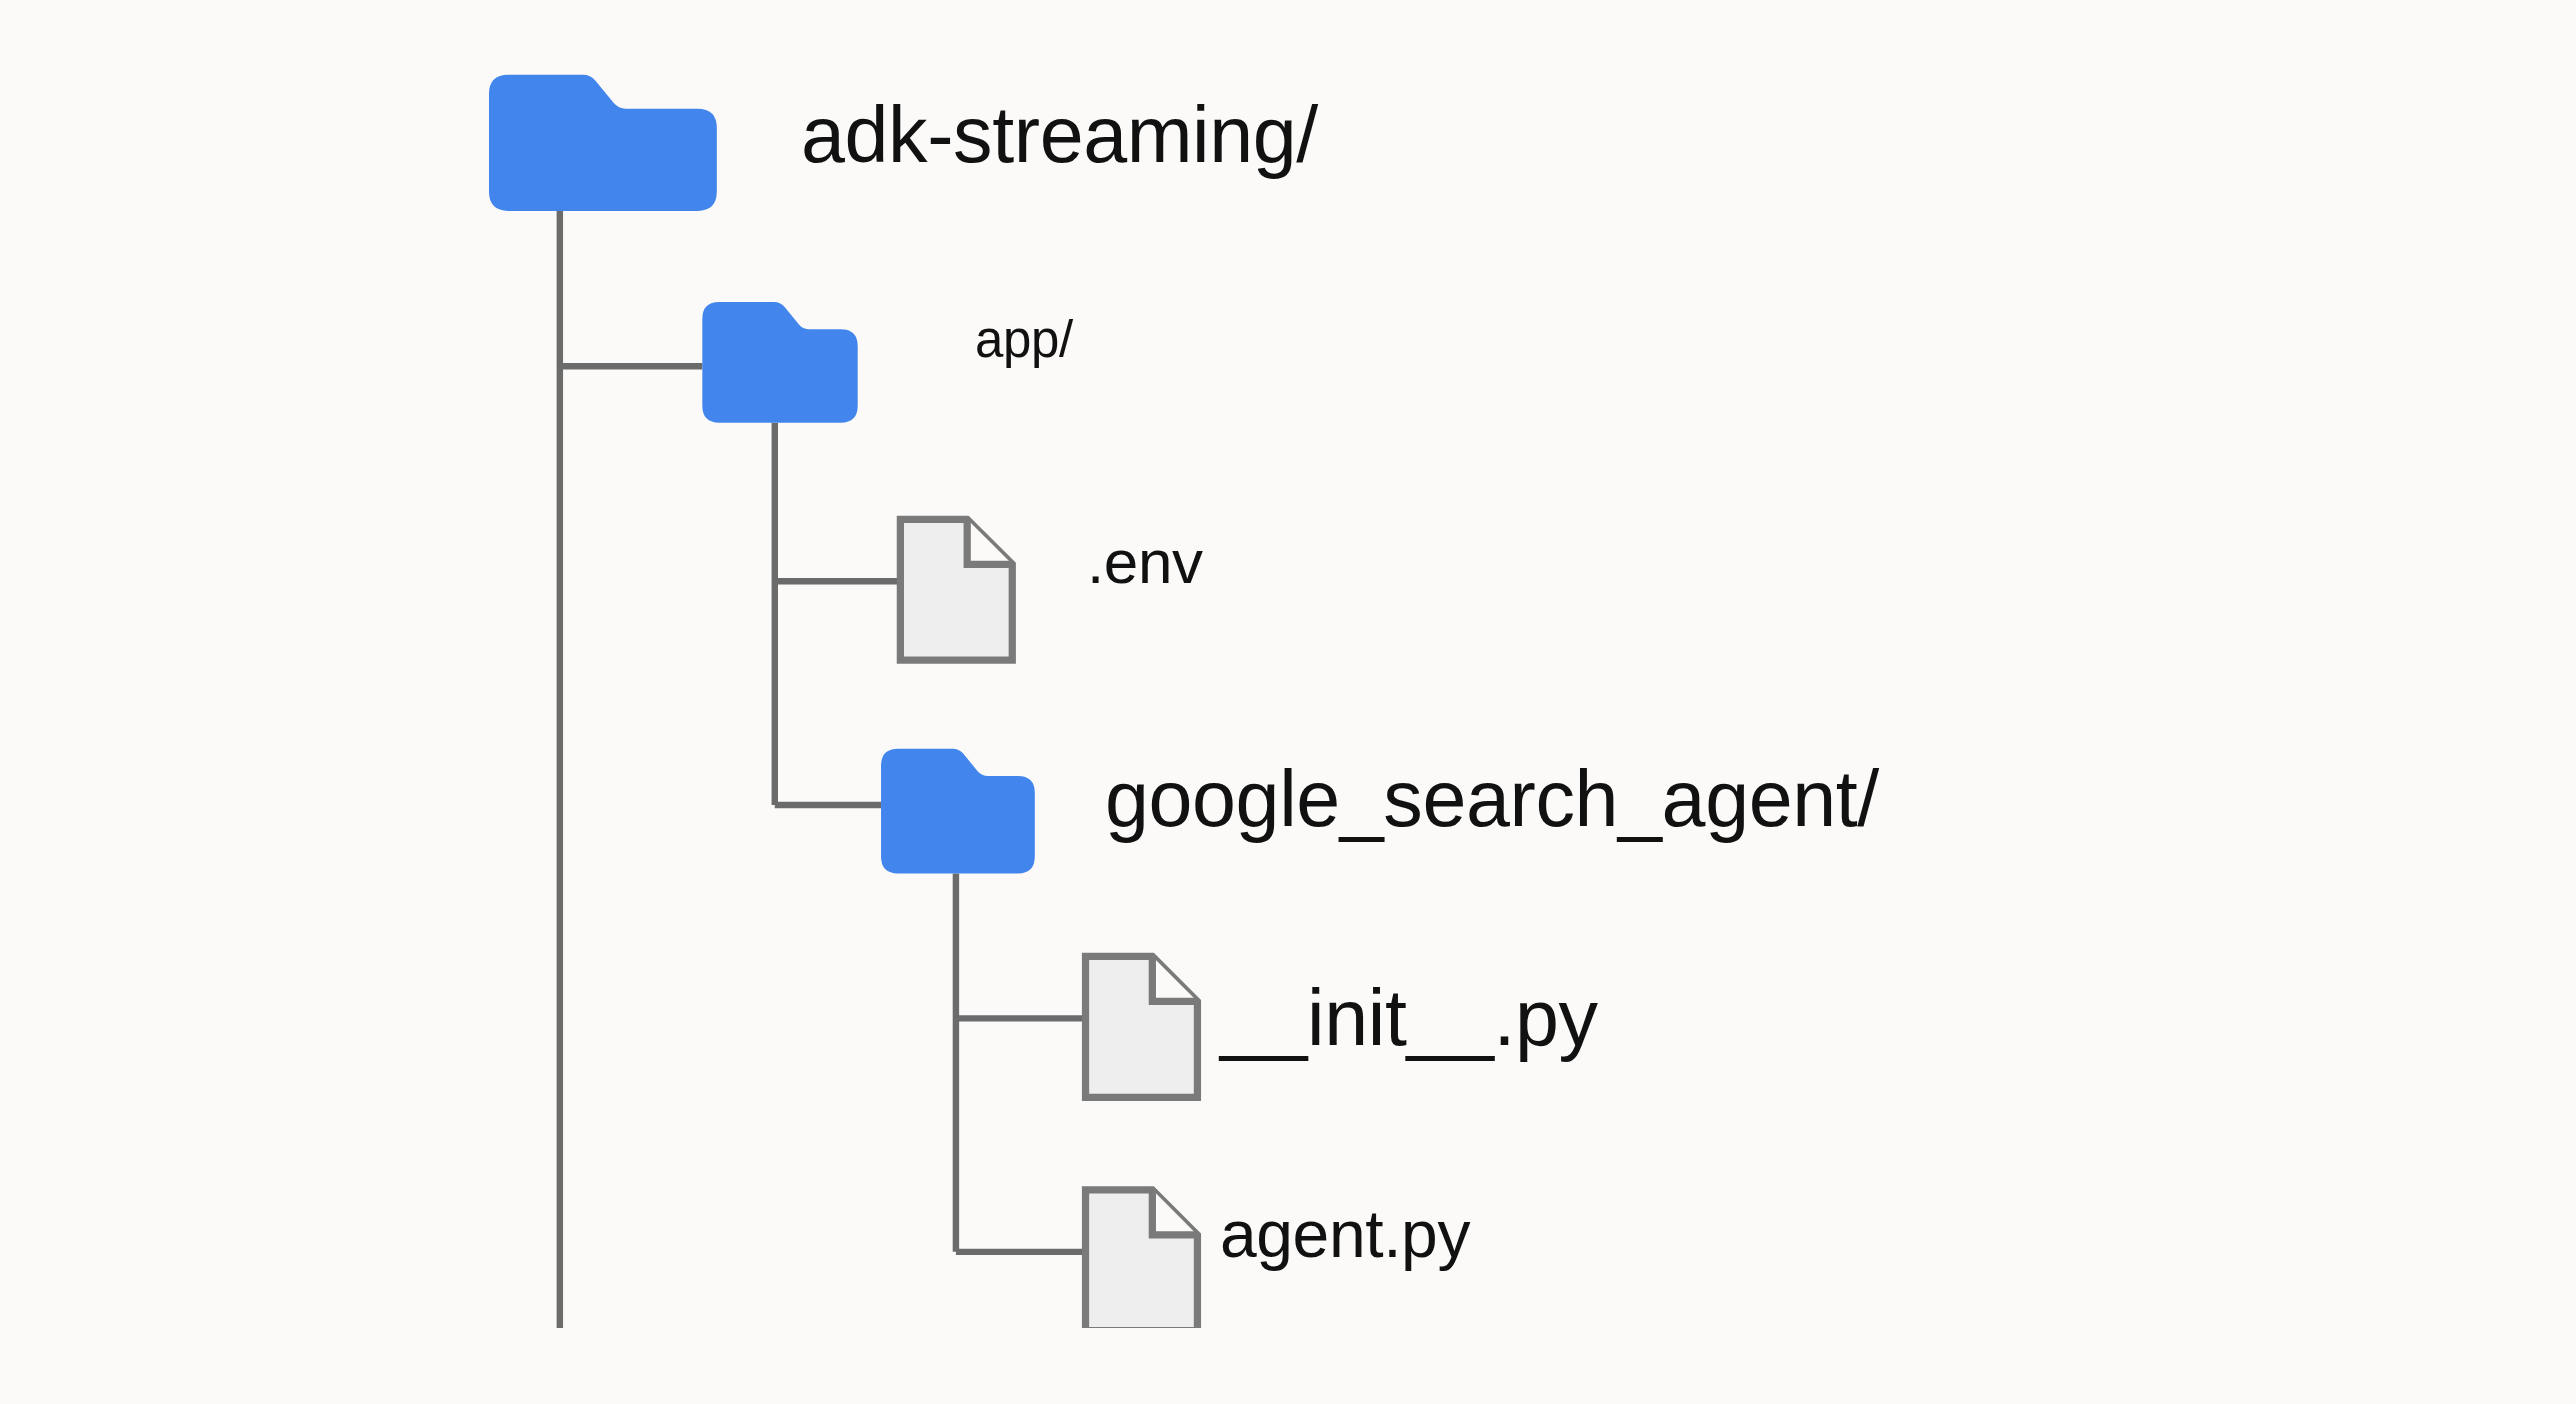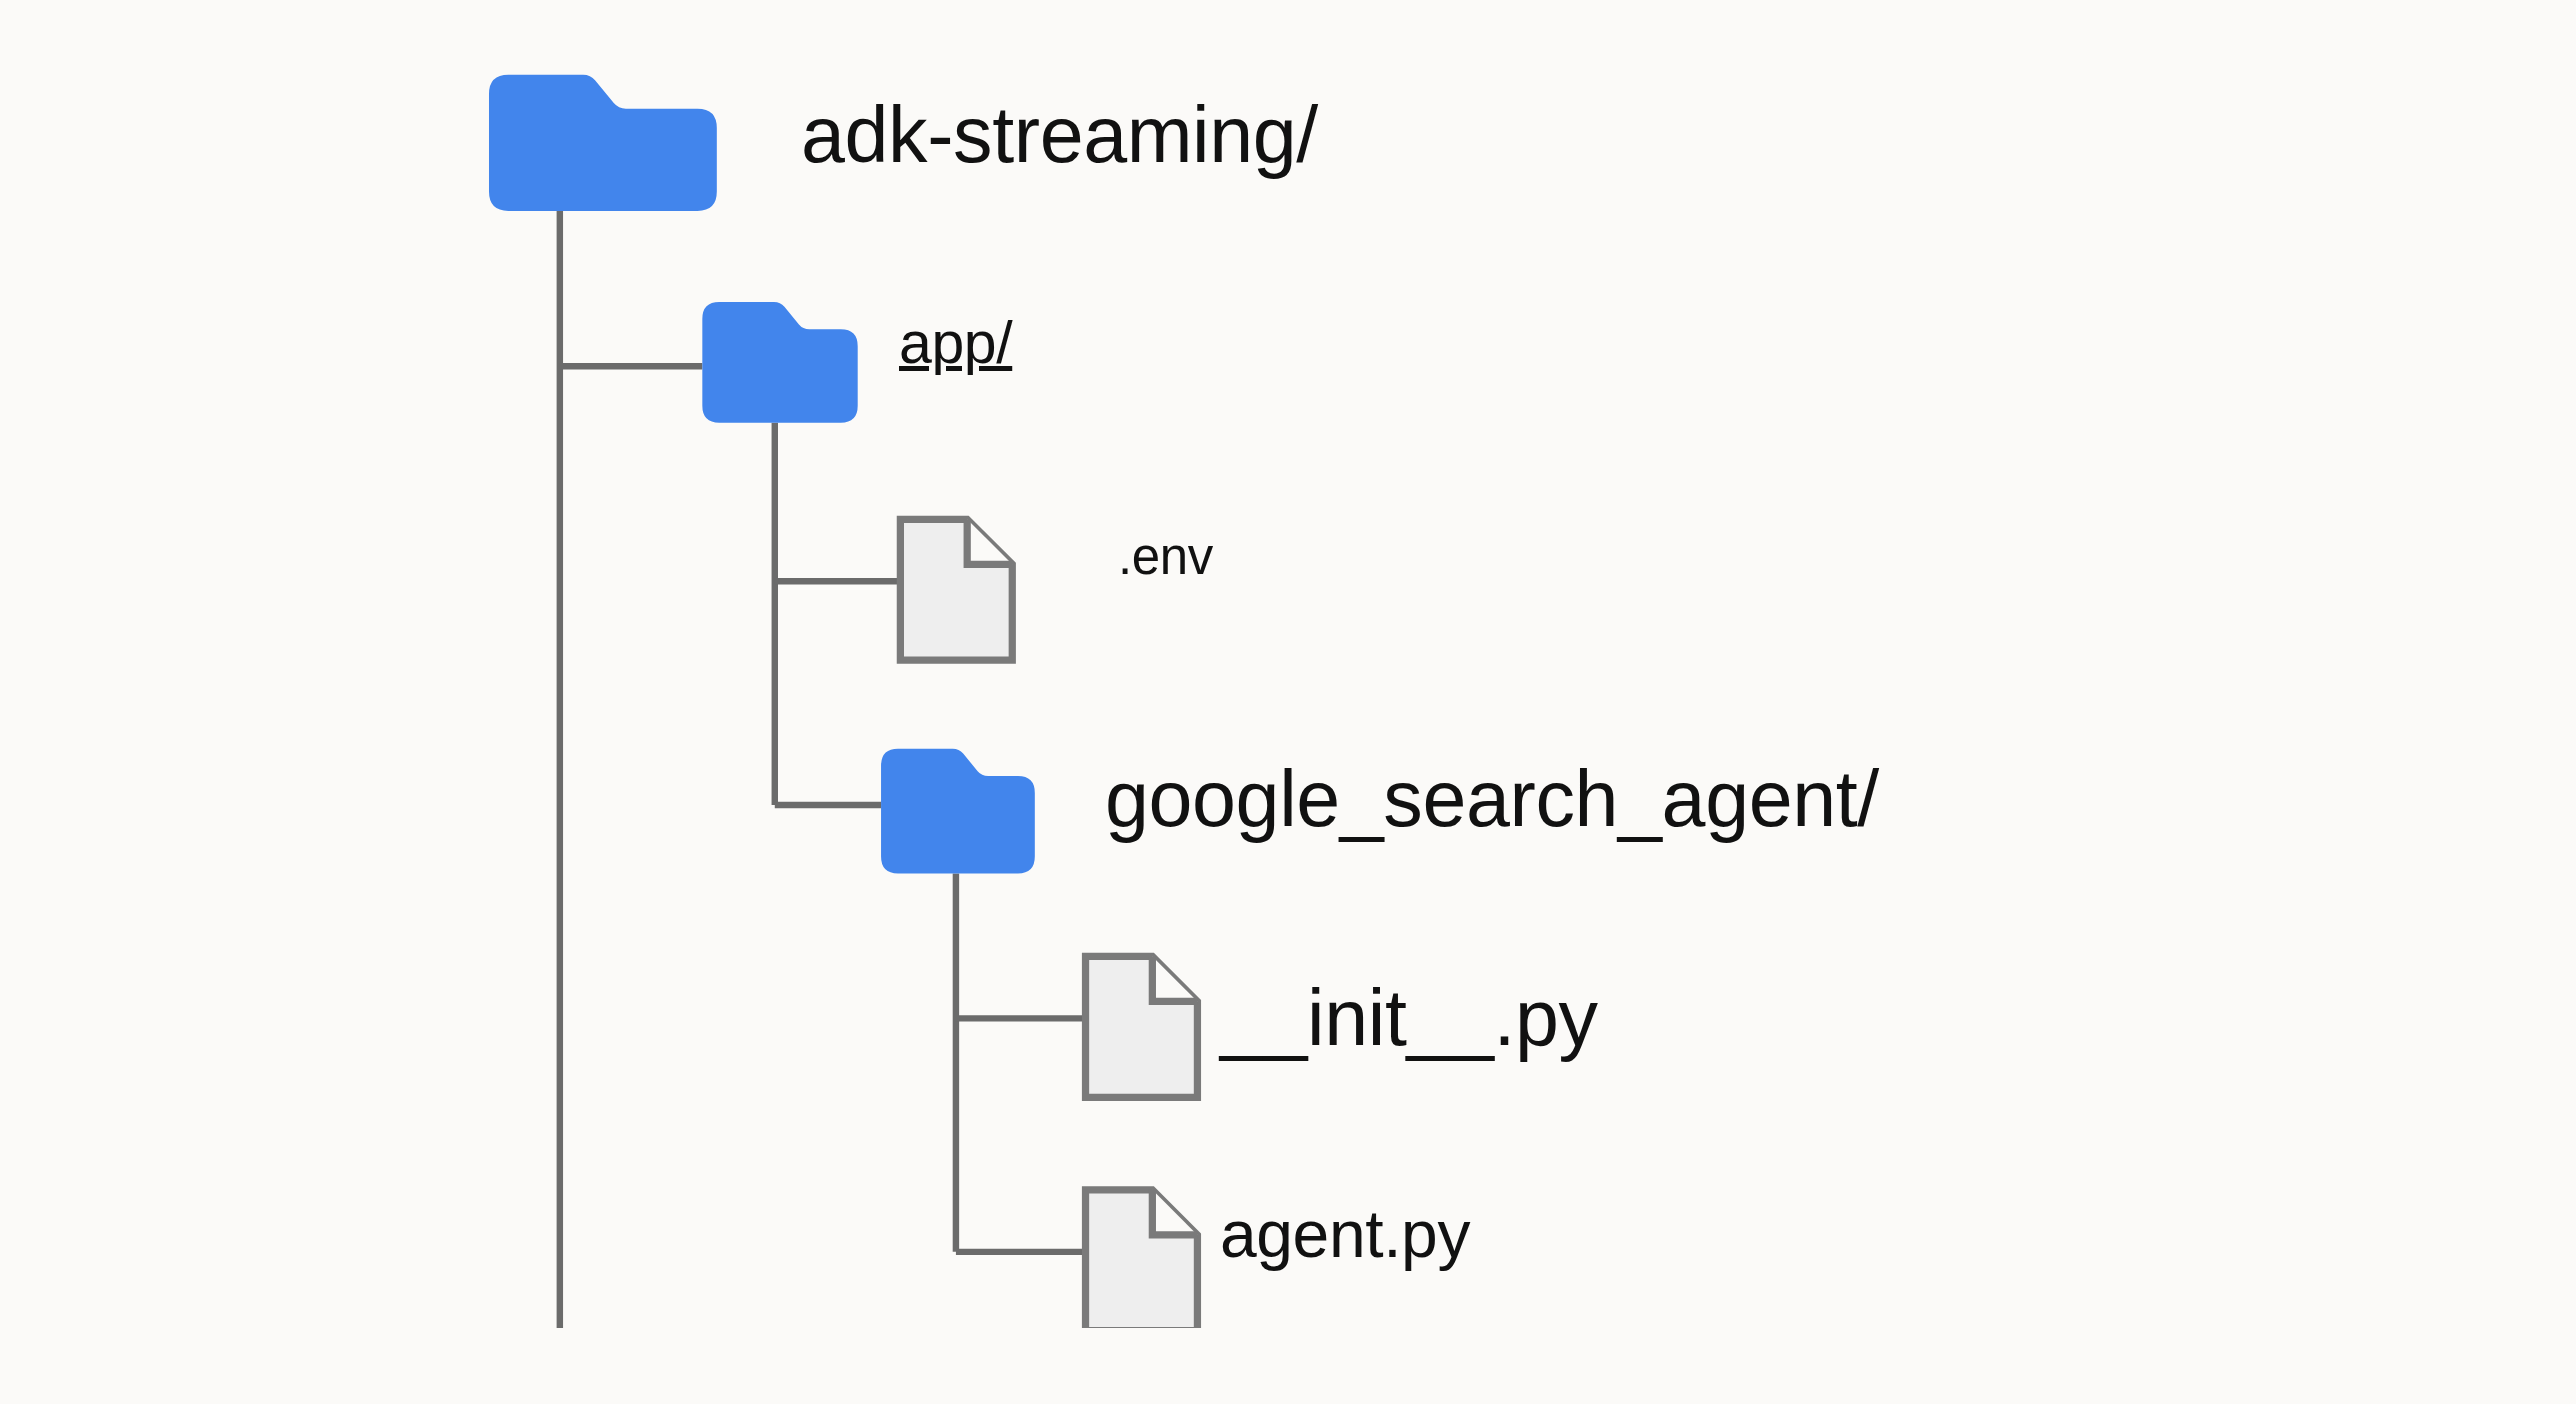--- a/index.html
+++ b/index.html
@@ -29,22 +29,22 @@
   .node-label {
     position: absolute;
     color: #111111;
     font-family: "Liberation Sans", "DejaVu Sans", sans-serif;
     font-weight: 400;
     white-space: nowrap;
     letter-spacing: -0.4px;
     line-height: 1;
   }
   .label-root   { left: 801px;  top: 95px;  font-size: 79px; }
-  .label-app    { left: 899px; top: 314px;  font-size: 59px; text-decoration: underline; }
-  .label-env    { left: 1118px; top: 531px;  font-size: 51px; }
+  .label-app    { left: 975px; top: 314px;  font-size: 51px; }
+  .label-env    { left: 1087px; top: 531px;  font-size: 62px; }
   .label-gsa    { left: 1079px; top: 759px;  font-size: 79px; margin-left: 26px; }
   .label-init   { left: 1220px; top: 970px; font-size: 79px; margin-top: 8px; }
   .label-agent  { left: 1220px; top: 1201px; font-size: 66px; }
 </style>
 </head>
 <body>
 
 <div id="diagram-root">
 
   <svg id="tree-svg" viewBox="0 0 3199 1744" xmlns="http://www.w3.org/2000/svg">

